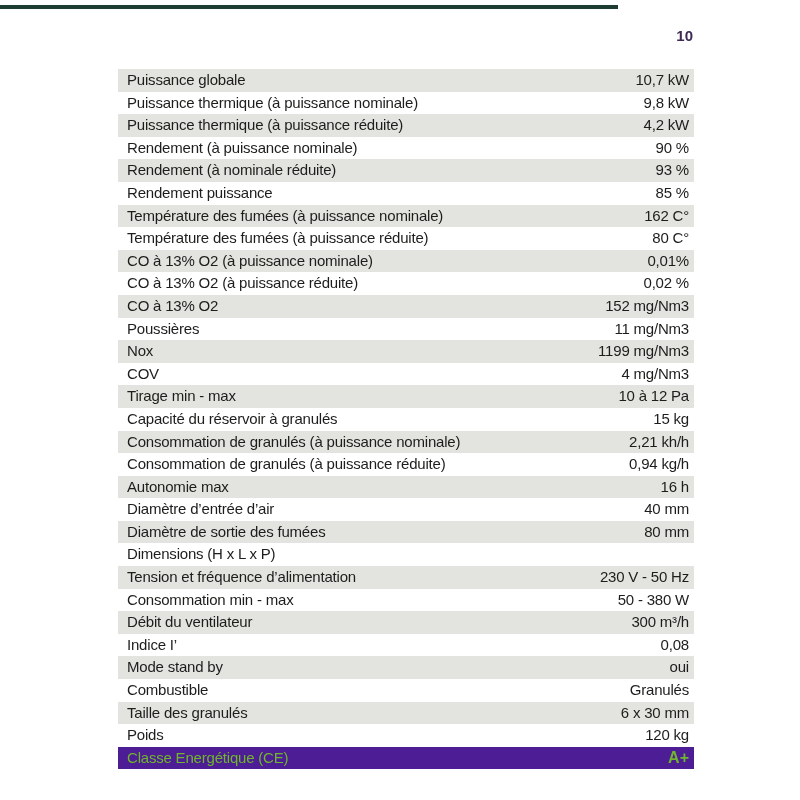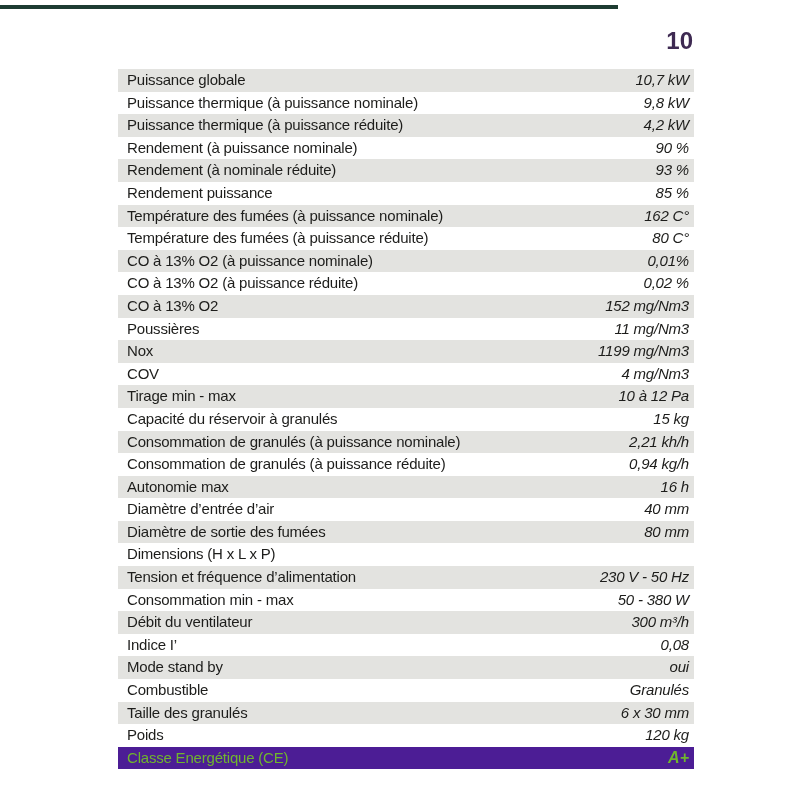--- a/index.html
+++ b/index.html
@@ -21,21 +21,21 @@
     left: 0;
     top: 5px;
     width: 618px;
     height: 4px;
     background: var(--rule-color, #1d3c32);
   }
   .page-number {
     position: absolute;
     top: 27px;
     right: 107px;
-    font-size: 24px;
+    font-size: 15px;
     font-weight: bold;
     letter-spacing: 0px;
     color: var(--page-number-color, #3e2a52);
   }
   .spec-table {
     position: absolute;
     left: 118px;
     top: 69px;
     width: 576px;
   }
@@ -48,21 +48,21 @@
     padding: 0 5px 0 9px;
     font-size: 15px;
     letter-spacing: -0.2px;
     line-height: 22.6px;
     white-space: nowrap;
   }
   .row:nth-child(odd) {
     background: var(--alt-row-bg, #e3e3e0);
   }
   .row .label { text-align: left; }
-  .row .value { text-align: right; font-style: italic; }
+  .row .value { text-align: right; }
   .row.highlight {
     background: #4c1d95;
     color: var(--highlight-color, #70b52d);
   }
   .row.highlight .value {
     font-weight: bold;
     font-size: 16px;
     letter-spacing: 0;
   }
 </style>

